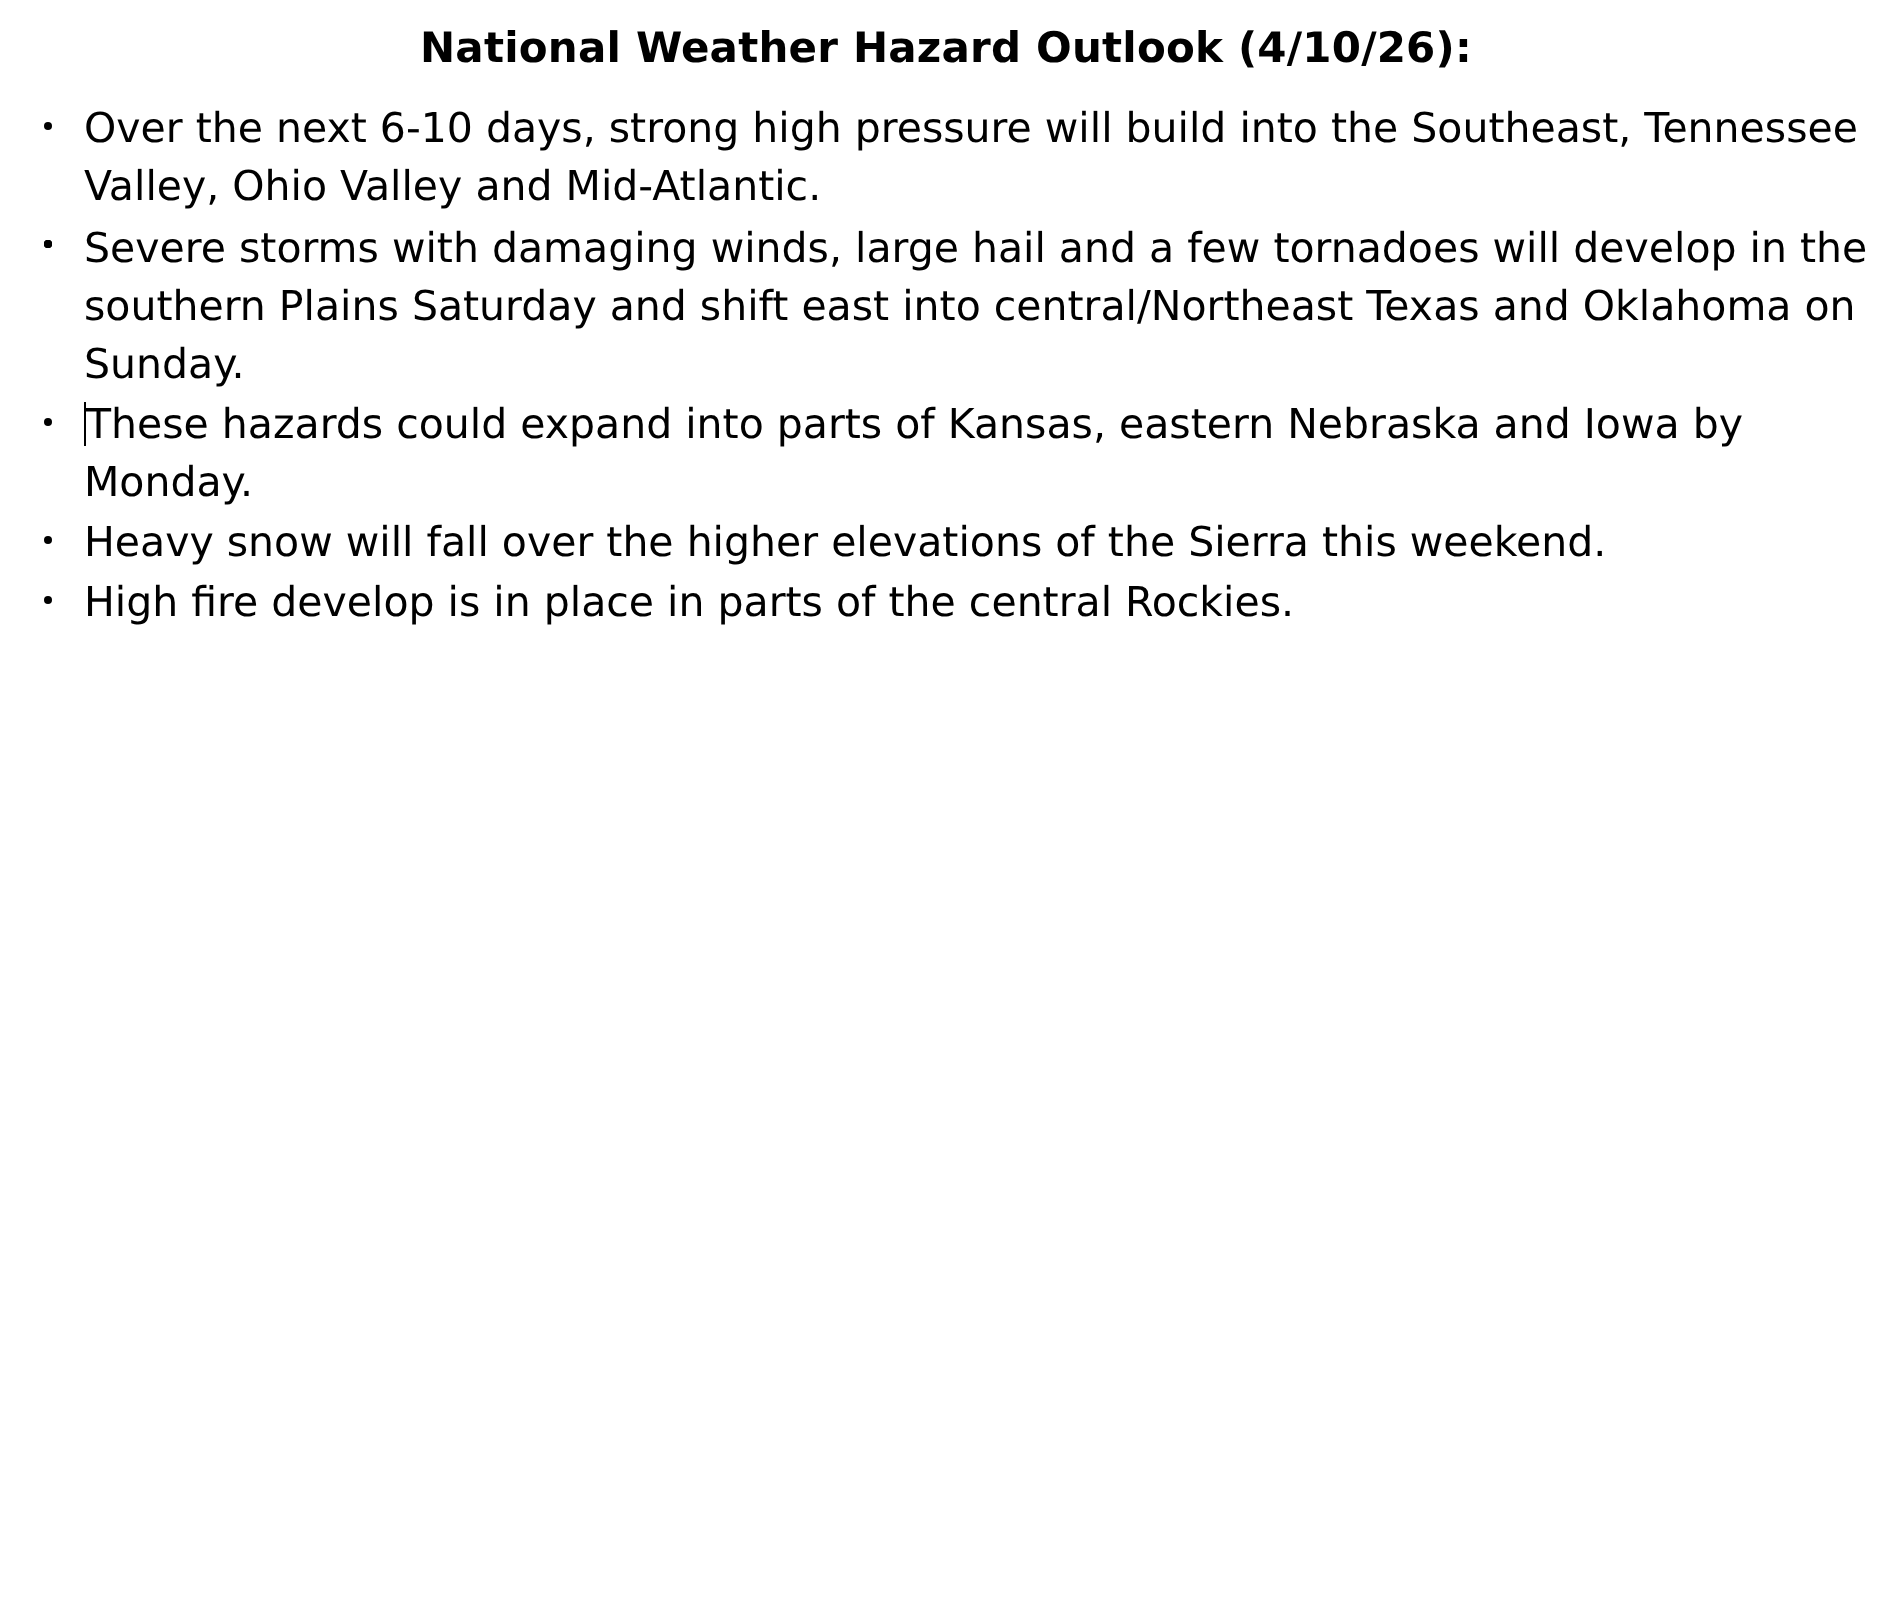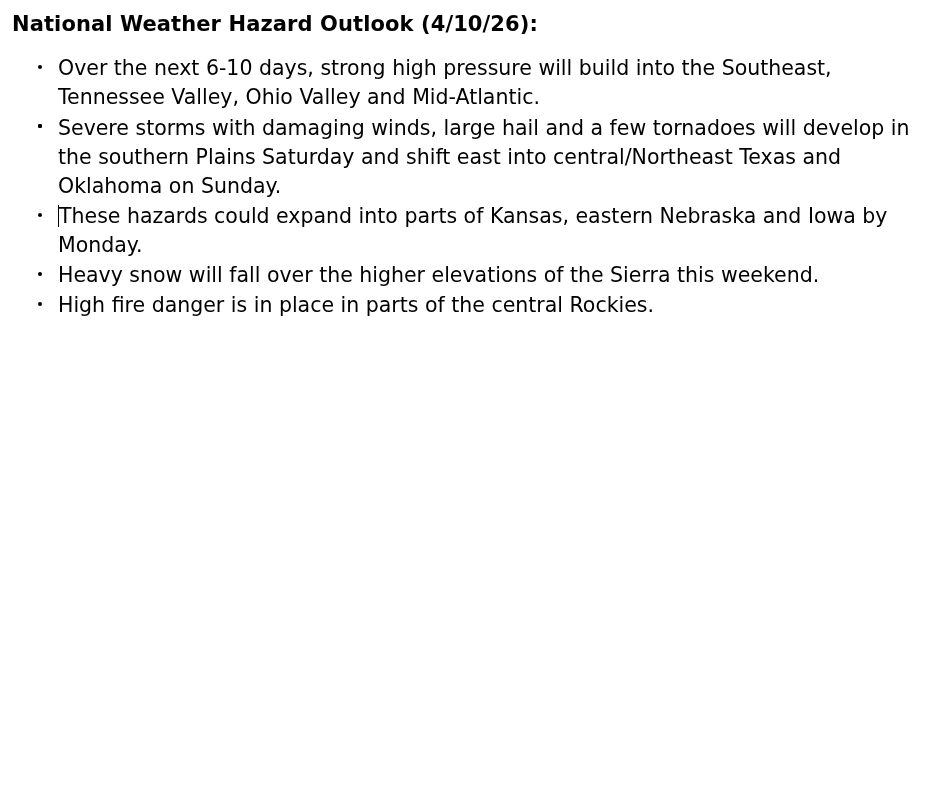--- a/index.html
+++ b/index.html
@@ -18,24 +18,25 @@
     padding: 10px 14px 0 10px;
     box-sizing: border-box;
     width: 948px;
   }
   .doc-title {
     font-size: 21px;
     font-weight: bold;
     line-height: 1.35;
     margin: 0 0 12px 2px;
     letter-spacing: 0.1px;
+    text-align: center;
   }
   ul.bullet-list {
     list-style: none;
-    margin: 16px;
+    margin: 0;
     padding: 0;
   }
   ul.bullet-list li {
     position: relative;
     padding-left: 32px;
     font-size: 20.5px;
     line-height: 1.42;
     margin-bottom: 1px;
   }
   ul.bullet-list li .bullet-dot {
@@ -82,16 +83,16 @@
     </li>
     <li>
       <span class="bullet-dot"></span><span class="caret"></span><span class="li-text">These hazards could expand into parts of Kansas, eastern Nebraska and Iowa by Monday.</span>
     </li>
     <li>
       <span class="bullet-dot"></span>
       <span class="li-text">Heavy snow will fall over the higher elevations of the Sierra this weekend.</span>
     </li>
     <li>
       <span class="bullet-dot"></span>
-      <span class="li-text">High fire danger is in place in parts of the central Rockies.</span>
+      <span class="li-text">High fire develop is in place in parts of the central Rockies.</span>
     </li>
   </ul>
 </div>
 
 </body></html>

